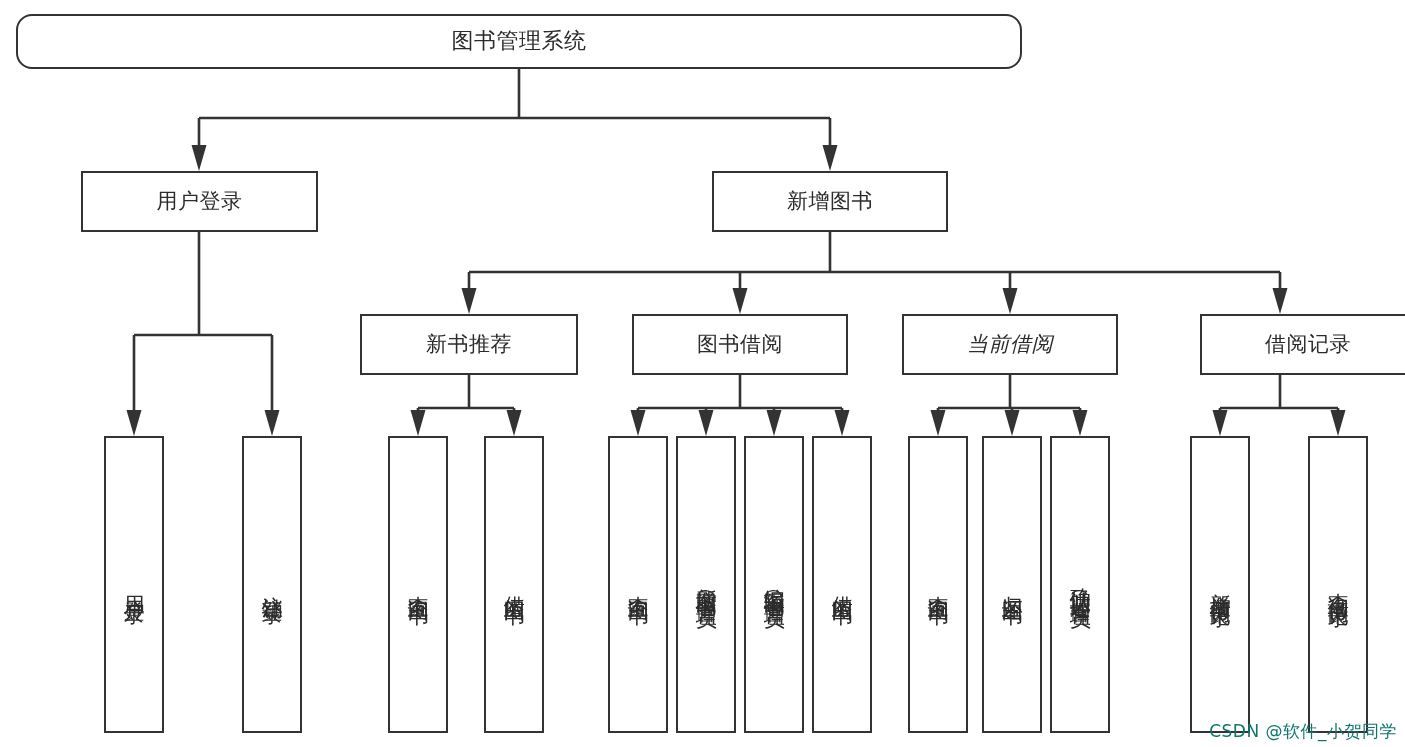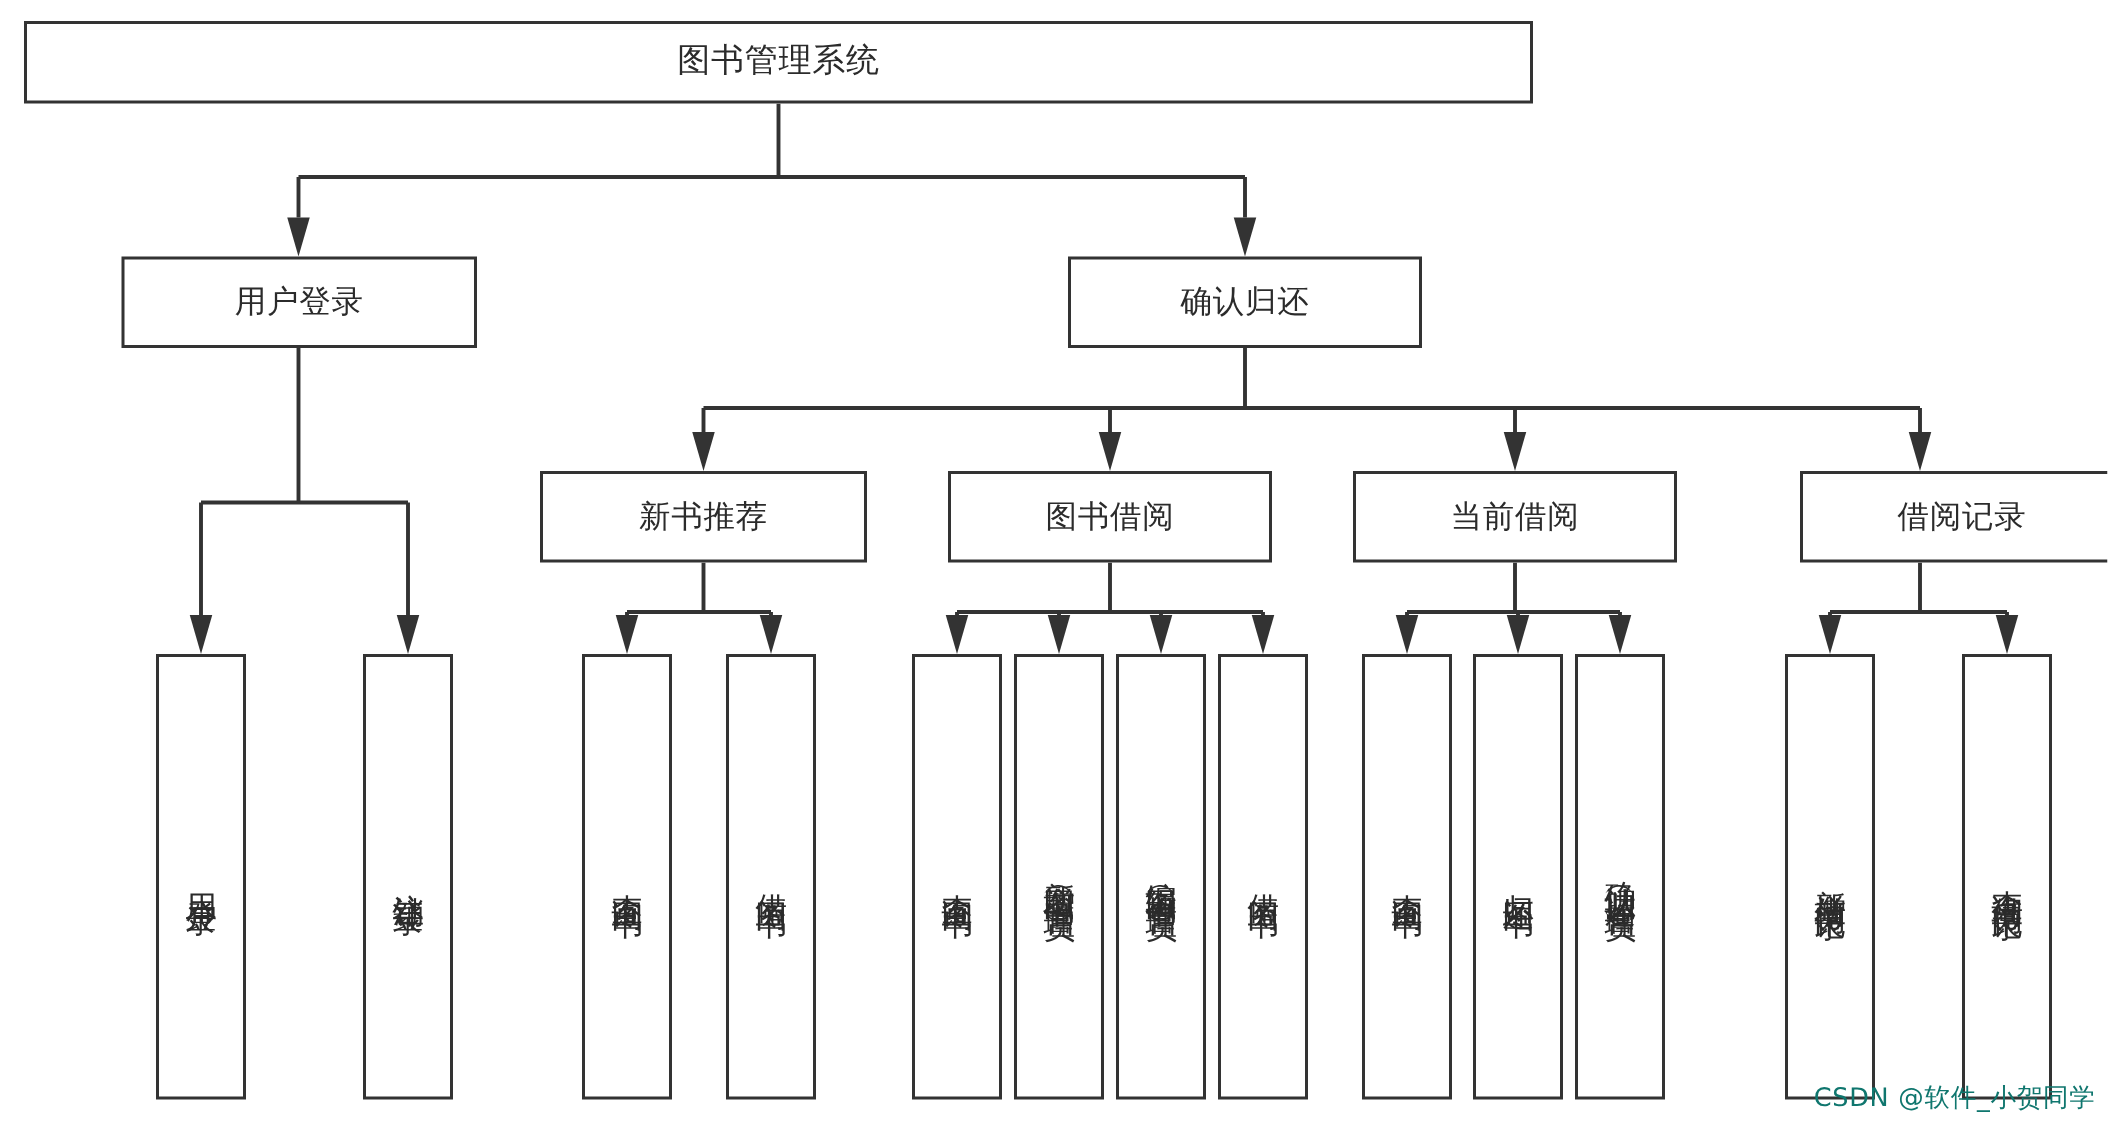--- a/index.html
+++ b/index.html
@@ -131,38 +131,38 @@
         <path d="M1072.5,410 L1087.5,410 L1080,436 Z" fill="#333333" stroke="none"></path>
         <line x1="1280" y1="375" x2="1280" y2="408"></line>
         <line x1="1220" y1="408" x2="1338" y2="408"></line>
         <line x1="1220" y1="408" x2="1220" y2="410"></line>
         <path d="M1212.5,410 L1227.5,410 L1220,436 Z" fill="#333333" stroke="none"></path>
         <line x1="1338" y1="408" x2="1338" y2="410"></line>
         <path d="M1330.5,410 L1345.5,410 L1338,436 Z" fill="#333333" stroke="none"></path>
       </g>
   </svg>
 
-  <div class="node h" id="root-node" style="left:16px; top:14px; width:1006px; height:55px;">
+  <div class="node h" id="root-node" style="left:16px; top:14px; width:1006px; height:55px;border-radius:16px;">
     <span>图书管理系统</span>
   </div>
 
   <div class="node h" style="left:81px; top:171px; width:237px; height:61px;">
     <span>用户登录</span>
   </div>
   <div class="node h" style="left:712px; top:171px; width:236px; height:61px;">
-    <span>确认归还</span>
+    <span>新增图书</span>
   </div>
 
   <div class="node h" style="left:360px; top:314px; width:218px; height:61px;">
     <span>新书推荐</span>
   </div>
   <div class="node h" style="left:632px; top:314px; width:216px; height:61px;text-align:center;">
     <span>图书借阅</span>
   </div>
-  <div class="node h" style="left:902px; top:314px; width:216px; height:61px;">
+  <div class="node h" style="left:902px; top:314px; width:216px; height:61px;font-style:italic;">
     <span>当前借阅</span>
   </div>
   <div class="node h" style="left:1172px; top:314px; width:216px; height:61px;margin-left:28px;">
     <span>借阅记录</span>
   </div>
 
   <div class="node v" style="left:104px; top:436px; width:60px; height:297px;">
     <span class="vtext">用户登录</span>
   </div>
   <div class="node v" style="left:242px; top:436px; width:60px; height:297px;">

